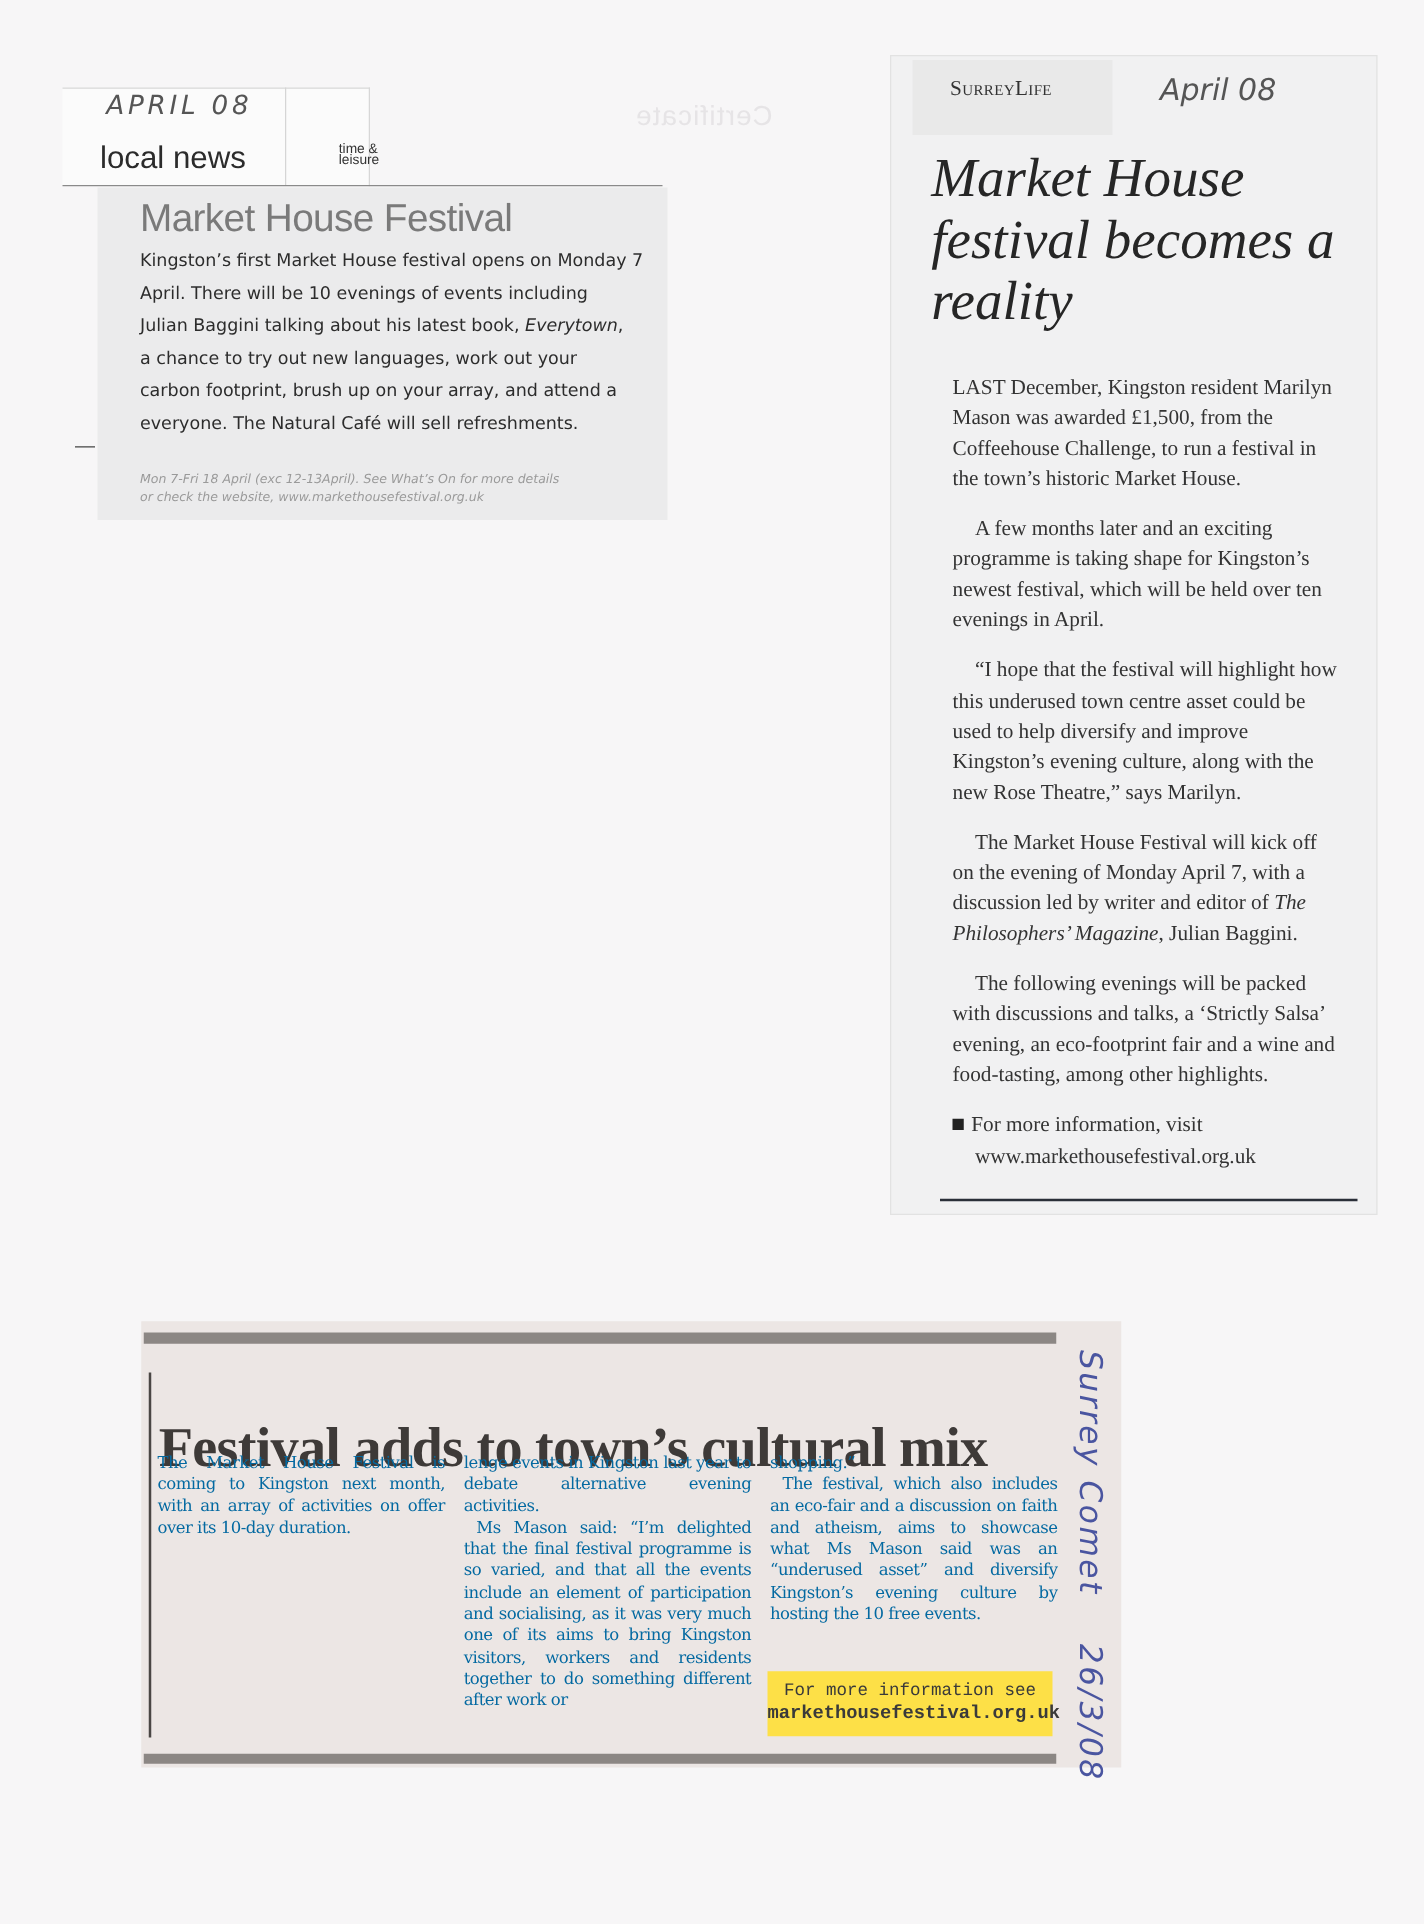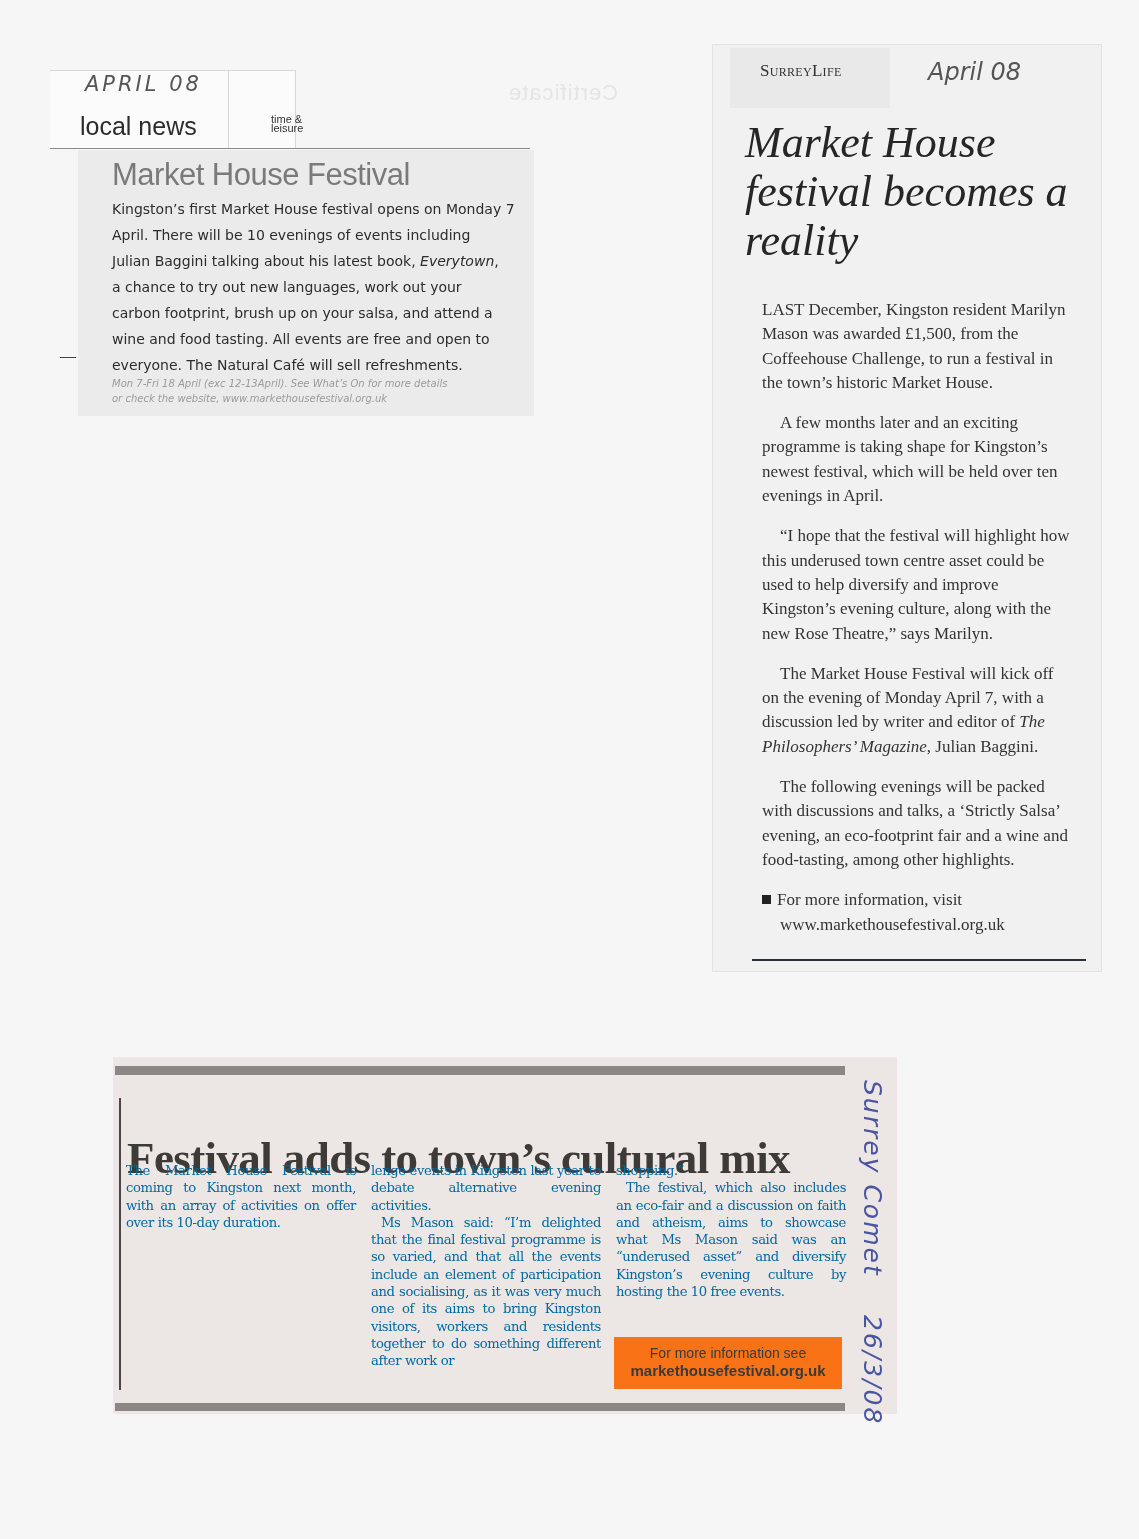--- a/index.html
+++ b/index.html
@@ -97,22 +97,22 @@
   .c3-col {
     top: 1162px; width: 230px; font-family: "DejaVu Serif", serif; font-size: 13.2px;
     line-height: 17.3px; color: #0369a1; text-align: justify; letter-spacing: -0.4px;
   }
   .c3-col p { margin: 0; text-indent: 10px; }
   .c3-col p.noindent { text-indent: 0; }
   .c3-col1 { left: 126px; }
   .c3-col2 { left: 371px; }
   .c3-col3 { left: 616px; }
   .c3-info {
-    left: 614px; top: 1337px; width: 228px; height: 52px; background: #f97316;
-    font-family: Liberation Sans, sans-serif; color: #3a3a3a; text-align: center;
+    left: 614px; top: 1337px; width: 228px; height: 52px; background: #fde047;
+    font-family: Liberation Mono, monospace; color: #3a3a3a; text-align: center;
   }
   .c3-info .l1 { display: block; font-size: 14px; margin-top: 8px; }
   .c3-info .l2 { display: block; font-size: 15px; font-weight: bold; margin-top: 1px; }
   .c3-hand {
     left: 858px; top: 1080px; font-family: "DejaVu Sans", sans-serif; font-style: italic;
     font-size: 25px; color: #4a55a0; writing-mode: vertical-rl; letter-spacing: 2px;
     white-space: nowrap; font-weight: 300;
   }
   .c3-hand .date { margin-top: 28px; }
 </style>
@@ -131,22 +131,21 @@
     <div>leisure</div>
   </div>
   <div class="abs c1-rule"></div>
   <div class="abs c1-body"></div>
   <div class="abs c1-title">Market House Festival</div>
   <div class="abs c1-text">
     <p>Kingston’s first Market House festival opens on Monday 7</p>
     <p>April. There will be 10 evenings of events including</p>
     <p><span>Julian Baggini talking about his latest book, </span><em>Everytown</em>,</p>
     <p>a chance to try out new languages, work out your</p>
-    <p>carbon footprint, brush up on your salsa, and attend a</p>
-    <p>wine and food tasting. All events are free and open to</p>
+    <p>carbon footprint, brush up on your array, and attend a</p>
     <p>everyone. The Natural Café will sell refreshments.</p>
   </div>
   <div class="abs c1-meta">
     <div>Mon 7-Fri 18 April (exc 12-13April). See What’s On for more details</div>
     <div>or check the website, www.markethousefestival.org.uk</div>
   </div>
   <div class="abs c1-tick"></div>
 </section>
 
 <section>

